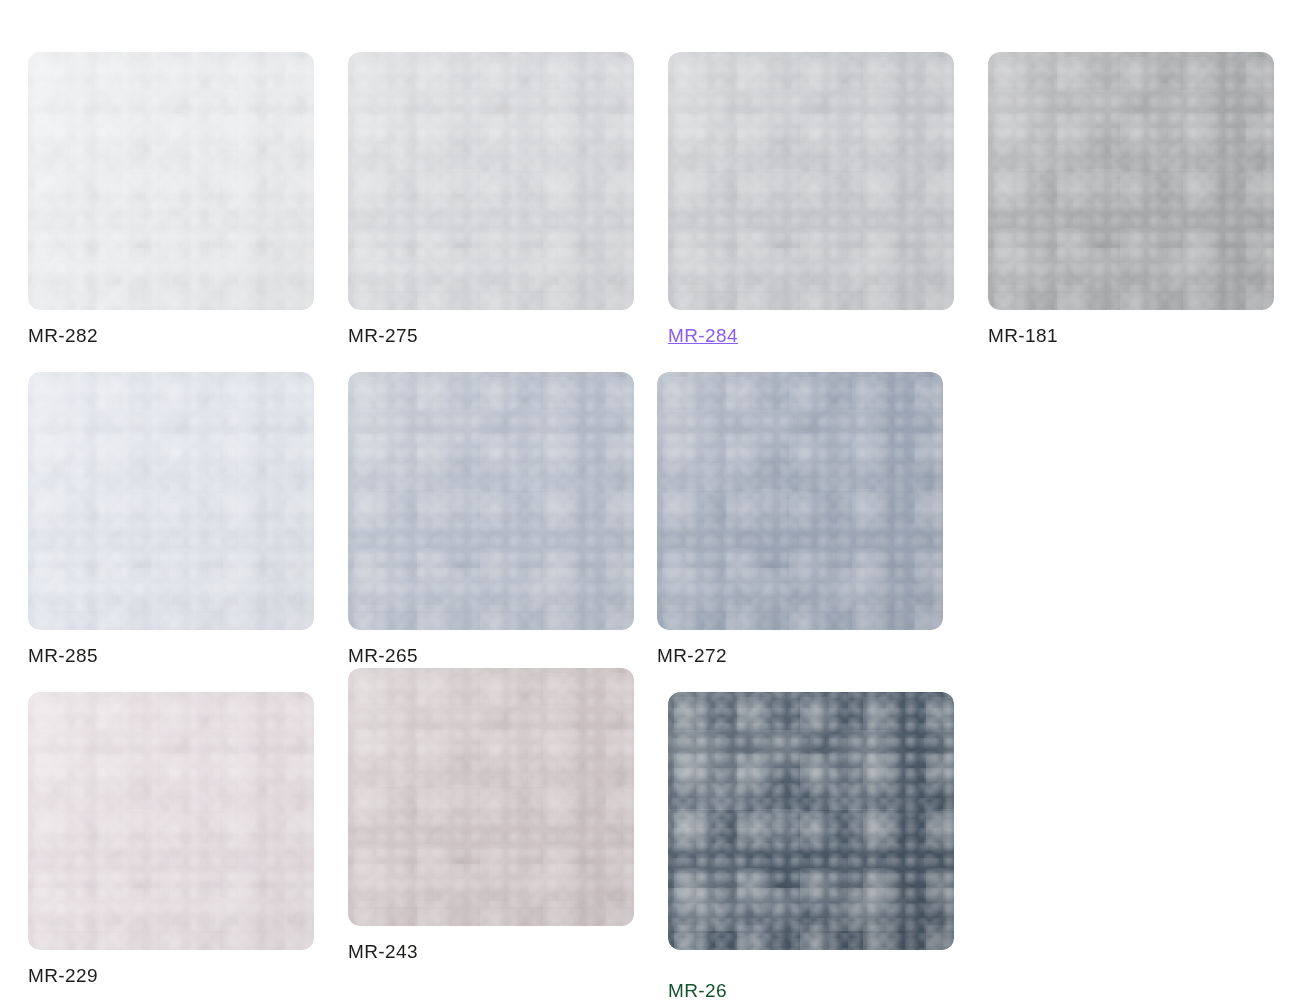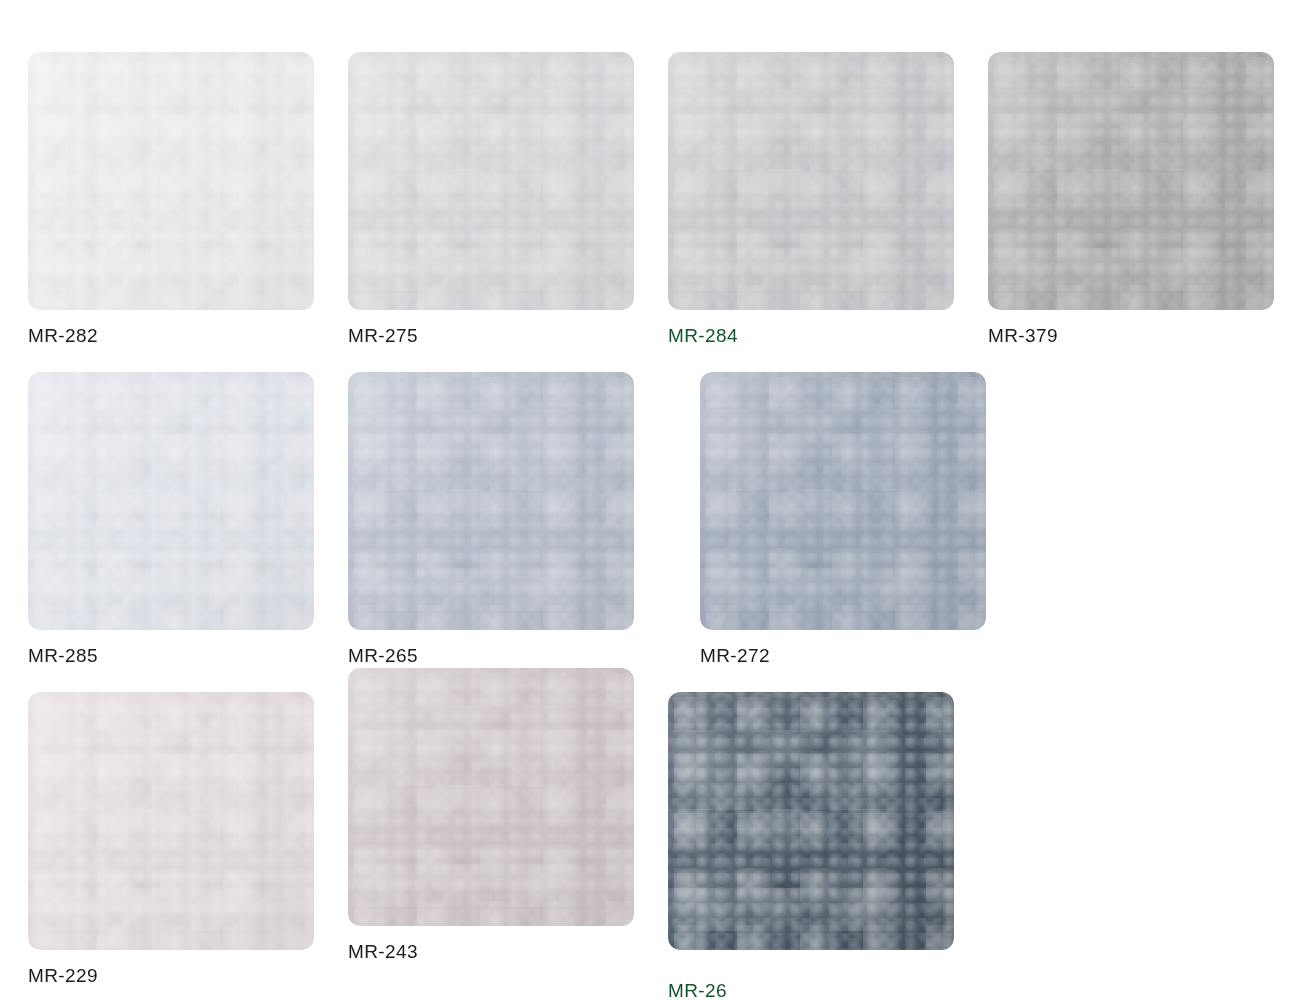--- a/index.html
+++ b/index.html
@@ -131,50 +131,50 @@
       </div>
       <div class="swatch-label" style="color: rgb(29, 29, 27);">MR-275</div>
     </div>
     <div class="swatch-cell" style="left: 668px; top: 52px; width: 286px;">
       <div class="swatch-chip" style="width: 286px; height: 258px; border-radius: 12px;">
         <div class="chip-base" style="background: rgb(196, 198, 201); border-radius: 12px;"></div>
         <div class="chip-grain"></div>
         <div class="chip-speckle"></div>
         <div class="chip-sheen" style="border-radius: 12px;"></div>
       </div>
-      <div class="swatch-label" style="color: #14532d;">MR-284</div>
+      <div class="swatch-label" style="color: #8b5cf6; text-decoration: underline;">MR-284</div>
     </div>
     <div class="swatch-cell" style="left: 988px; top: 52px; width: 286px;">
       <div class="swatch-chip" style="width: 286px; height: 258px; border-radius: 12px;">
         <div class="chip-base" style="background: rgb(168, 169, 171); border-radius: 12px;"></div>
         <div class="chip-grain"></div>
         <div class="chip-speckle"></div>
         <div class="chip-sheen" style="border-radius: 12px;"></div>
       </div>
-      <div class="swatch-label" style="color: rgb(29, 29, 27);">MR-379</div>
+      <div class="swatch-label" style="color: rgb(29, 29, 27);">MR-181</div>
     </div>
     <div class="swatch-cell" style="left: 28px; top: 372px; width: 286px;">
       <div class="swatch-chip" style="width: 286px; height: 258px; border-radius: 12px;">
         <div class="chip-base" style="background: rgb(223, 226, 234); border-radius: 12px;"></div>
         <div class="chip-grain"></div>
         <div class="chip-speckle"></div>
         <div class="chip-sheen" style="border-radius: 12px;"></div>
       </div>
       <div class="swatch-label" style="color: rgb(29, 29, 27);">MR-285</div>
     </div>
     <div class="swatch-cell" style="left: 348px; top: 372px; width: 286px;">
       <div class="swatch-chip" style="width: 286px; height: 258px; border-radius: 12px;">
         <div class="chip-base" style="background: rgb(180, 188, 201); border-radius: 12px;"></div>
         <div class="chip-grain"></div>
         <div class="chip-speckle"></div>
         <div class="chip-sheen" style="border-radius: 12px;"></div>
       </div>
       <div class="swatch-label" style="color: rgb(29, 29, 27);">MR-265</div>
     </div>
-    <div class="swatch-cell" style="left: 700px; top: 372px; width: 286px;">
+    <div class="swatch-cell" style="left: 657px; top: 372px; width: 286px;">
       <div class="swatch-chip" style="width: 286px; height: 258px; border-radius: 12px;">
         <div class="chip-base" style="background: rgb(155, 165, 181); border-radius: 12px;"></div>
         <div class="chip-grain"></div>
         <div class="chip-speckle"></div>
         <div class="chip-sheen" style="border-radius: 12px;"></div>
       </div>
       <div class="swatch-label" style="color: rgb(29, 29, 27);">MR-272</div>
     </div>
     <div class="swatch-cell" style="left: 28px; top: 692px; width: 342px;">
       <div class="swatch-chip" style="width: 286px; height: 258px; border-radius: 12px;">

